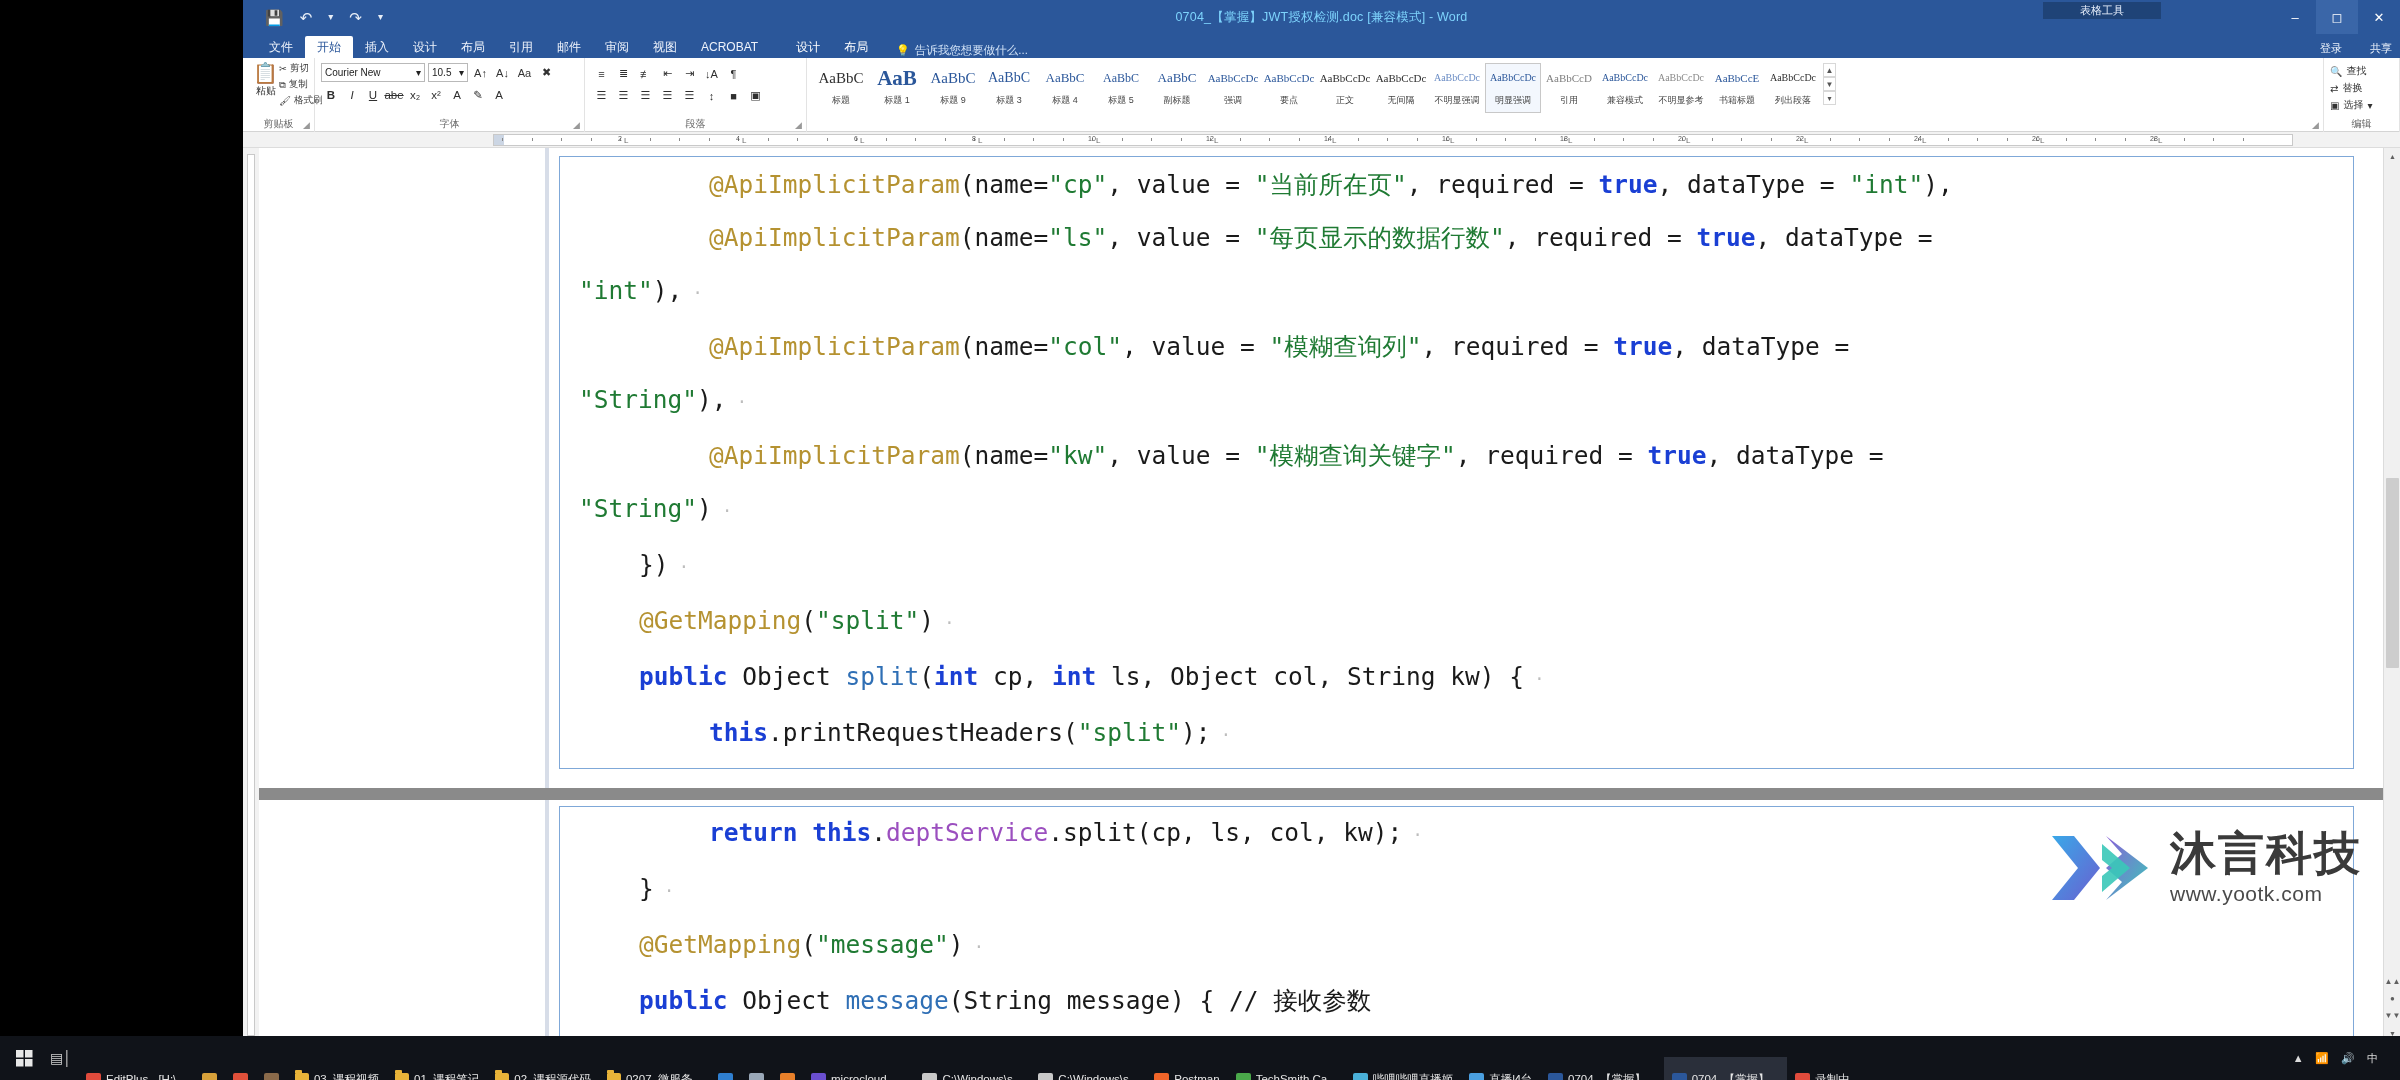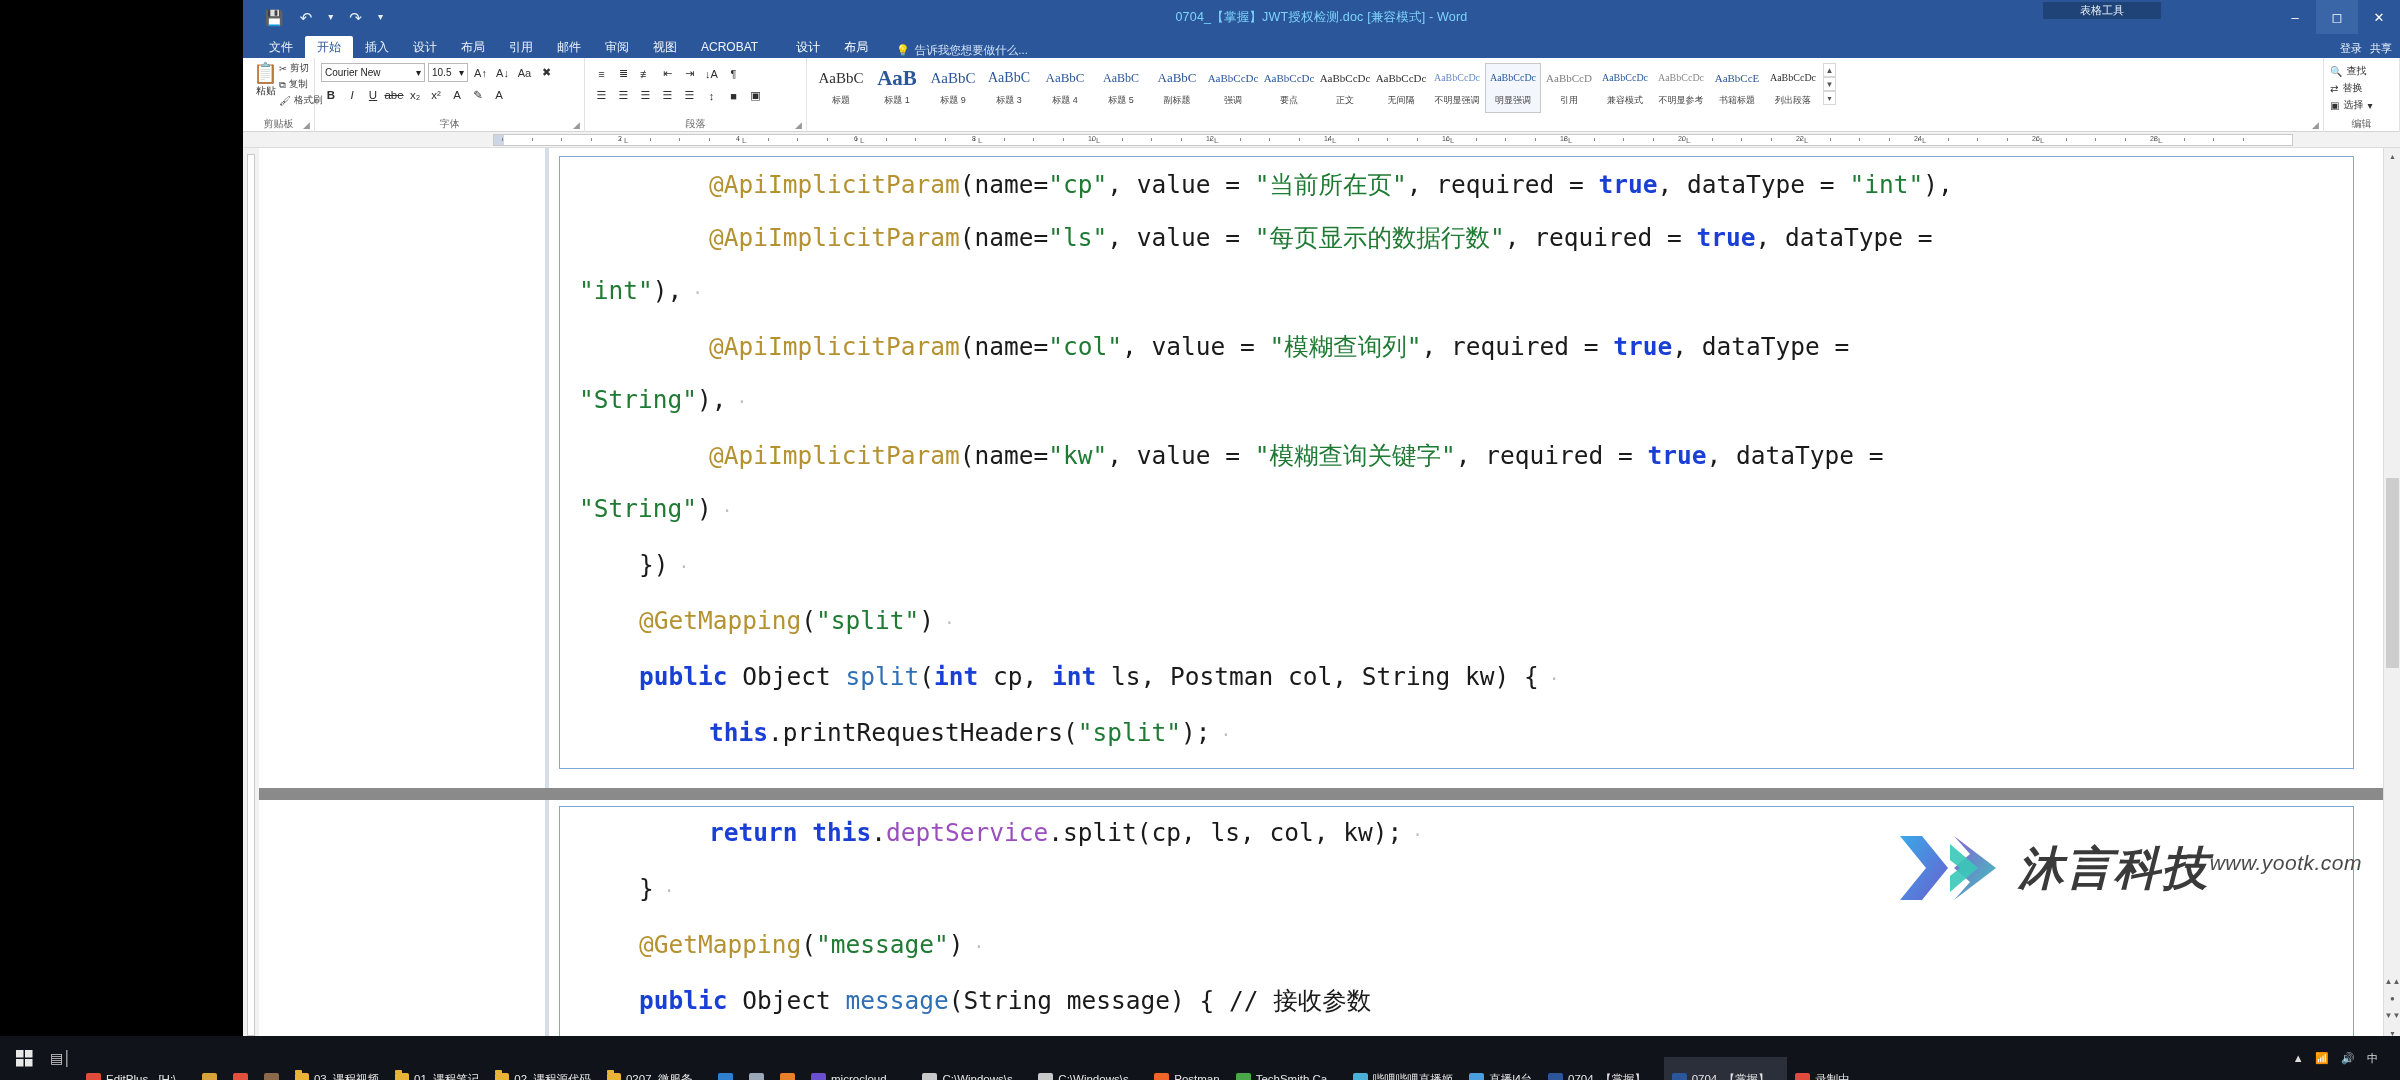--- a/index.html
+++ b/index.html
@@ -46,21 +46,21 @@
   .rtab {
     height: 22px; padding: 0 12px; color: #eef3fb; display: flex; align-items: center;
     white-space: nowrap;
   }
   .rtab.active { background: #ffffff; color: #2b579a; border-radius: 2px 2px 0 0; }
   .rtab.ctx { color: #ffffff; }
   .ctxgroup { display: flex; margin-left: 14px; }
   .tellme { display: flex; align-items: center; gap: 5px; color: #cfe0f5; font-size: 11.5px; margin-left: 16px; }
   .bulb { font-size: 11px; }
   .acct {
-    position: absolute; right: 8px; bottom: 2px; display: flex; gap: 8px;
+    position: absolute; right: 8px; bottom: 2px; display: flex; gap: 28px;
     color: #e9f0fa; font-size: 11px;
   }
 
   
   .ribbon {
     position: relative; height: 74px; background: #ffffff;
     border-bottom: 1px solid #d4d4d4; display: flex; font-size: 10px; color: #444;
   }
   .rgroup { position: relative; height: 74px; border-right: 1px solid #e3e3e3; padding: 3px 6px 0; }
   .rgroup-label {
@@ -178,21 +178,21 @@
   .tb1 { left: 300px; top: 8px; width: 1795px; height: 613px; }
   .tb2 { left: 300px; top: 6px; width: 1795px; height: 236px; }
 
   .leftbar {
     position: absolute; top: 0; bottom: 0; width: 4px; background: #d7dde8;
   }
 
   
   .logo { position: absolute; right: 38px; top: 30px; display: flex; align-items: center; gap: 14px; }
   .logo-mark { position: relative; width: 112px; height: 76px; }
-  .logo-txt { display: flex; flex-direction: row; justify-content: center; font-style: italic; }
+  .logo-txt { display: flex; flex-direction: column; justify-content: center; }
   .logo-cn { font-size: 46px; font-weight: bold; color: #3a3a3a; letter-spacing: 2px; line-height: 1; }
   .logo-url { font-size: 21px; color: #4a4a4a; letter-spacing: .5px; margin-top: 6px; }
 
   
   .vscroll {
     position: absolute; right: 0; top: 0; width: 17px; height: 894px;
     background: #f0f0f0; border-left: 1px solid #dcdcdc;
   }
   .vsb-up, .vsb-dn { position: absolute; left: 0; width: 17px; height: 17px; background: #f0f0f0; display: flex; align-items: center; justify-content: center; font-size: 7px; color: #606060; }
   .vsb-up { top: 0; } .vsb-dn { bottom: 0; }
@@ -574,21 +574,21 @@
       <div class="textcol" id="page1-lines">
             <div class="codeline"><span class="ln-ind" style="width: 130px;"></span><span class="ann">@ApiImplicitParam</span><span>(name=</span><span class="str">"cp"</span><span>, value = </span><span class="str">"当前所在页"</span><span>, required = </span><span class="kw">true</span><span>, dataType = </span><span class="str">"int"</span><span>),</span></div>
             <div class="codeline"><span class="ln-ind" style="width: 130px;"></span><span class="ann">@ApiImplicitParam</span><span>(name=</span><span class="str">"ls"</span><span>, value = </span><span class="str">"每页显示的数据行数"</span><span>, required = </span><span class="kw">true</span><span>, dataType = </span></div>
             <div class="codeline"><span class="str">"int"</span><span>),</span><span class="pil"> ·</span></div>
             <div class="codeline"><span class="ln-ind" style="width: 130px;"></span><span class="ann">@ApiImplicitParam</span><span>(name=</span><span class="str">"col"</span><span>, value = </span><span class="str">"模糊查询列"</span><span>, required = </span><span class="kw">true</span><span>, dataType = </span></div>
             <div class="codeline"><span class="str">"String"</span><span>),</span><span class="pil"> ·</span></div>
             <div class="codeline"><span class="ln-ind" style="width: 130px;"></span><span class="ann">@ApiImplicitParam</span><span>(name=</span><span class="str">"kw"</span><span>, value = </span><span class="str">"模糊查询关键字"</span><span>, required = </span><span class="kw">true</span><span>, dataType = </span></div>
             <div class="codeline"><span class="str">"String"</span><span>)</span><span class="pil"> ·</span></div>
             <div class="codeline"><span class="ln-ind" style="width: 60px;"></span><span>})</span><span class="pil"> ·</span></div>
             <div class="codeline"><span class="ln-ind" style="width: 60px;"></span><span class="ann">@GetMapping</span><span>(</span><span class="str">"split"</span><span>)</span><span class="pil"> ·</span></div>
-            <div class="codeline"><span class="ln-ind" style="width: 60px;"></span><span class="kw">public</span><span> Object </span><span class="mth">split</span><span>(</span><span class="kw">int</span><span> cp, </span><span class="kw">int</span><span> ls, Postman col, String kw) {</span><span class="pil"> ·</span></div>
+            <div class="codeline"><span class="ln-ind" style="width: 60px;"></span><span class="kw">public</span><span> Object </span><span class="mth">split</span><span>(</span><span class="kw">int</span><span> cp, </span><span class="kw">int</span><span> ls, Object col, String kw) {</span><span class="pil"> ·</span></div>
             <div class="codeline"><span class="ln-ind" style="width: 130px;"></span><span class="kw">this</span><span>.printRequestHeaders(</span><span class="str">"split"</span><span>);</span><span class="pil"> ·</span></div>
           </div>
     </div>
 
     <div class="page p2">
       <div class="leftbar" style="left:286px;"></div>
       <div class="textbox-outline tb2"></div>
       <div class="textcol" id="page2-lines" style="top:6px;">
             <div class="codeline"><span class="ln-ind" style="width: 130px;"></span><span class="kw">return</span><span> </span><span class="kw">this</span><span>.</span><span class="fld">deptService</span><span>.split(cp, ls, col, kw);</span><span class="pil"> ·</span></div>
             <div class="codeline"><span class="ln-ind" style="width: 60px;"></span><span>}</span><span class="pil"> ·</span></div>

